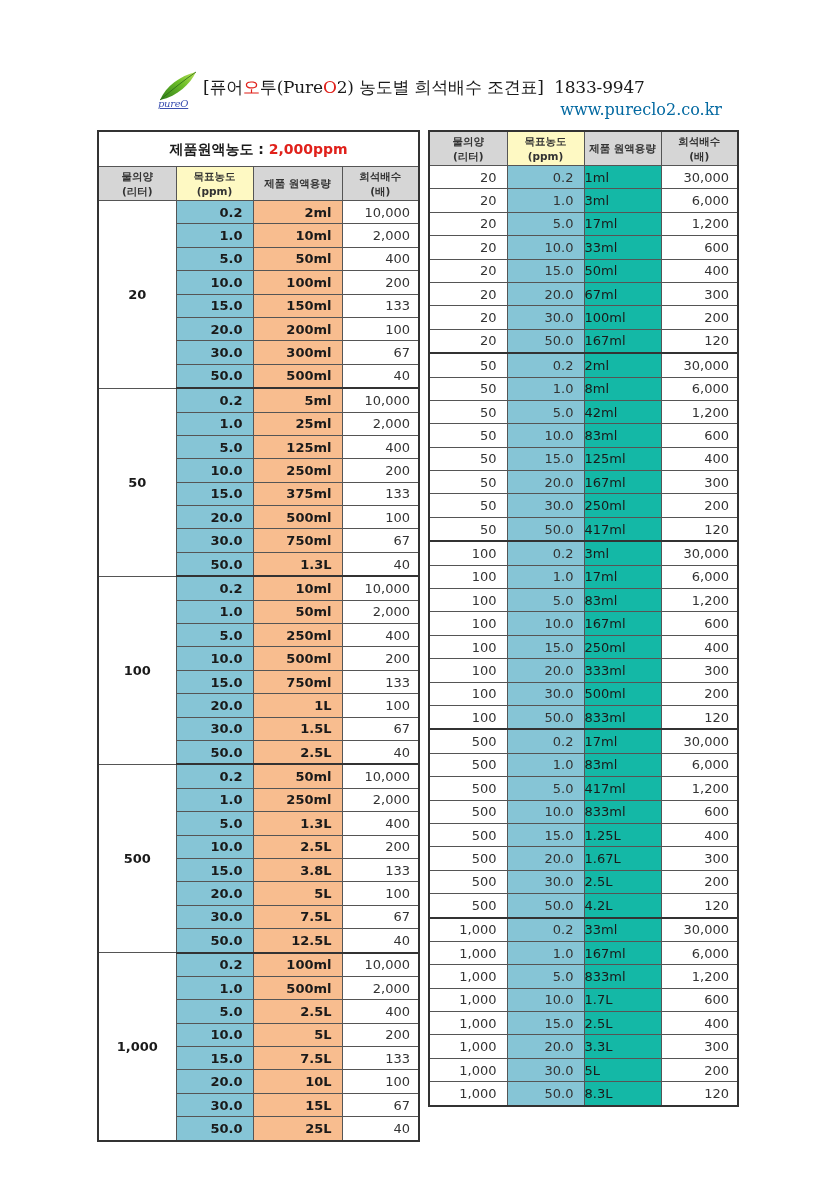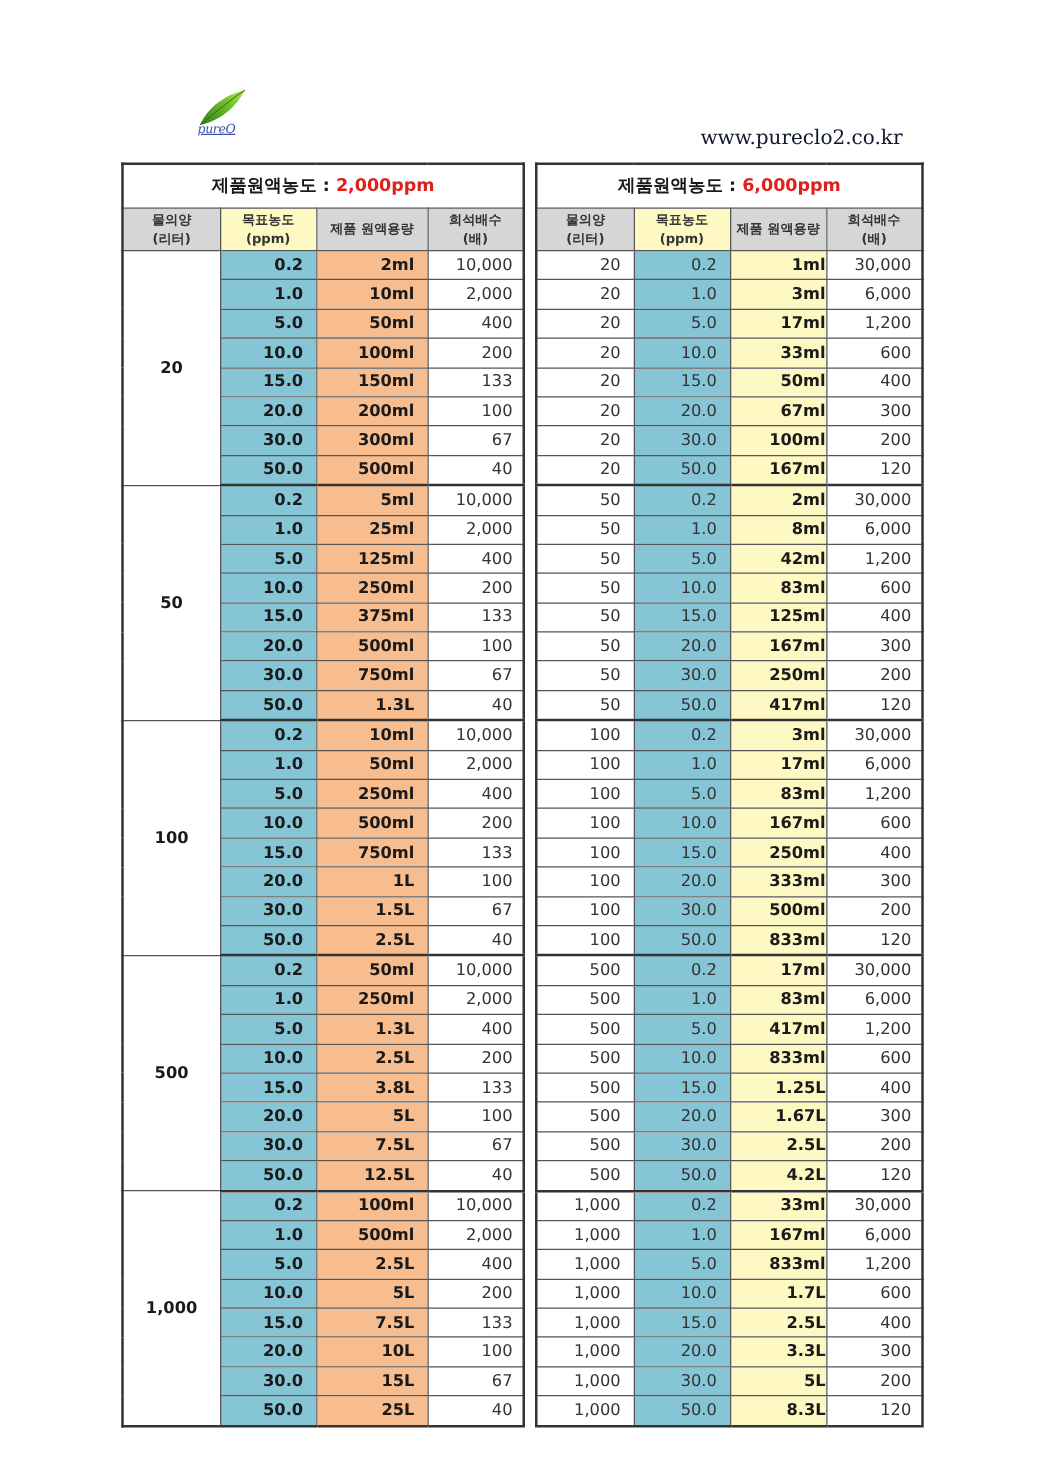--- a/index.html
+++ b/index.html
@@ -7,37 +7,37 @@
          font-family: "DejaVu Sans", sans-serif; color: #1a1a1a; }
 
   .header { position: absolute; left: 0; top: 0; width: 835px; height: 125px; }
   .logo { position: absolute; left: 156px; top: 70px; width: 44px; height: 42px; }
   .logo-text { position: absolute; left: 158px; top: 98px; font-family: "DejaVu Serif", serif;
                font-style: italic; font-size: 10px; color: #3a4fb0; letter-spacing: -0.3px; text-decoration: underline; }
   .title { position: absolute; left: 203px; top: 76px; font-family: "DejaVu Serif", serif;
            font-size: 17px; color: #1a1a1a; white-space: nowrap; letter-spacing: -0.2px; }
   .title .red { color: #e0211b; }
   .url { position: absolute; right: 113px; top: 100px; font-family: "DejaVu Serif", serif;
-         font-size: 16px; color: #0f172a; white-space: nowrap; }
+         font-size: 16px; color: #0369a1; white-space: nowrap; }
 
   table.dil { position: absolute; top: 130px; border-collapse: collapse;
               border: 2px solid #333; table-layout: fixed; }
   table.dil td, table.dil th { border: 1px solid #555; padding: 0; height: 22.4px;
               font-size: 13px; line-height: 1; overflow: hidden; white-space: nowrap; }
   table.dil th.ttl { height: 34px; font-size: 14px; font-weight: bold; background: #ffffff; text-align: center; }
   table.dil th.ttl .conc { color: #e0211b; }
   table.dil th.hd { height: 33px; font-size: 10.5px; font-weight: bold; color: #333; background: #d6d6d6;
                     text-align: center; line-height: 1.35; white-space: normal; }
   table.dil th.hd.blue { background: #fef9c3; }
   .c-water { text-align: center; font-weight: bold; background: #fff; }
   .c-water-r { text-align: right; padding-right: 10px !important; background: #fff; color: #333; }
   .c-target { background: #86c5d6; text-align: right; padding-right: 10px !important; font-weight: bold; }
   .c-target-r { background: #86c5d6; text-align: right; padding-right: 10px !important; color: #333; }
   .c-vol { background: #f8bd8f; text-align: right; padding-right: 10px !important; font-weight: bold; }
-  .c-vol-r { background: #fef9c3; text-align: right; font-weight: bold; }
+  .c-vol-r { background: #14b8a6; text-align: left; font-weight: normal; }
   .c-ratio { background: #fff; text-align: right; padding-right: 8px !important; color: #333; }
   tr.grp-end td { border-bottom: 2px solid #333; margin-left: 12px; }
 
   #left-table { left: 97px; width: 321px; }
   #right-table { left: 428px; width: 309px; }
 </style>
 </head>
 <body>
 
 <div class="header">
@@ -46,20 +46,23 @@
       <linearGradient id="lg" x1="0" y1="1" x2="1" y2="0">
         <stop offset="0" stop-color="#2f7d1a"></stop>
         <stop offset="0.6" stop-color="#6fbf2a"></stop>
         <stop offset="1" stop-color="#b9e05a"></stop>
       </linearGradient>
     </defs>
     <path d="M4 30 C 10 16, 24 6, 40 2 C 34 14, 22 26, 4 30 Z" fill="url(#lg)"></path>
     <path d="M4 30 C 16 20, 28 10, 40 2" stroke="#2a6a14" stroke-width="0.8" fill="none"></path>
   </svg>
   <span class="logo-text">pureO</span>
+  <div class="title">
+    <span>[퓨어</span><span class="red">오</span><span>투(Pure</span><span class="red">O</span><span>2) 농도별 희석배수 조견표]</span>&nbsp;&nbsp;<span>1833-9947</span>
+  </div>
   <div class="url">www.pureclo2.co.kr</div>
 </div>
 
 <table class="dil" id="left-table">
   <colgroup>
       <col style="width:78px">
       <col style="width:77px">
       <col style="width:89px">
       <col style="width:77px">
     </colgroup>
@@ -287,25 +290,20 @@
 
 <table class="dil" id="right-table">
   <colgroup>
       <col style="width:78px">
       <col style="width:77px">
       <col style="width:77px">
       <col style="width:77px">
     </colgroup>
   <thead>
     <tr>
-      <th class="ttl" colspan="4">
-        <span>제품원액농도 : </span><span class="conc">6,000ppm</span>
-      </th>
-    </tr>
-    <tr>
       <th class="hd"><span>물의양</span><br><span>(리터)</span></th>
       <th class="hd blue"><span>목표농도</span><br><span>(ppm)</span></th>
       <th class="hd">제품 원액용량</th>
       <th class="hd"><span>희석배수</span><br><span>(배)</span></th>
     </tr>
   </thead>
   <tbody id="right-body">
       <tr>
         <td class="c-water-r">20</td>
         <td class="c-target-r">0.2</td>

